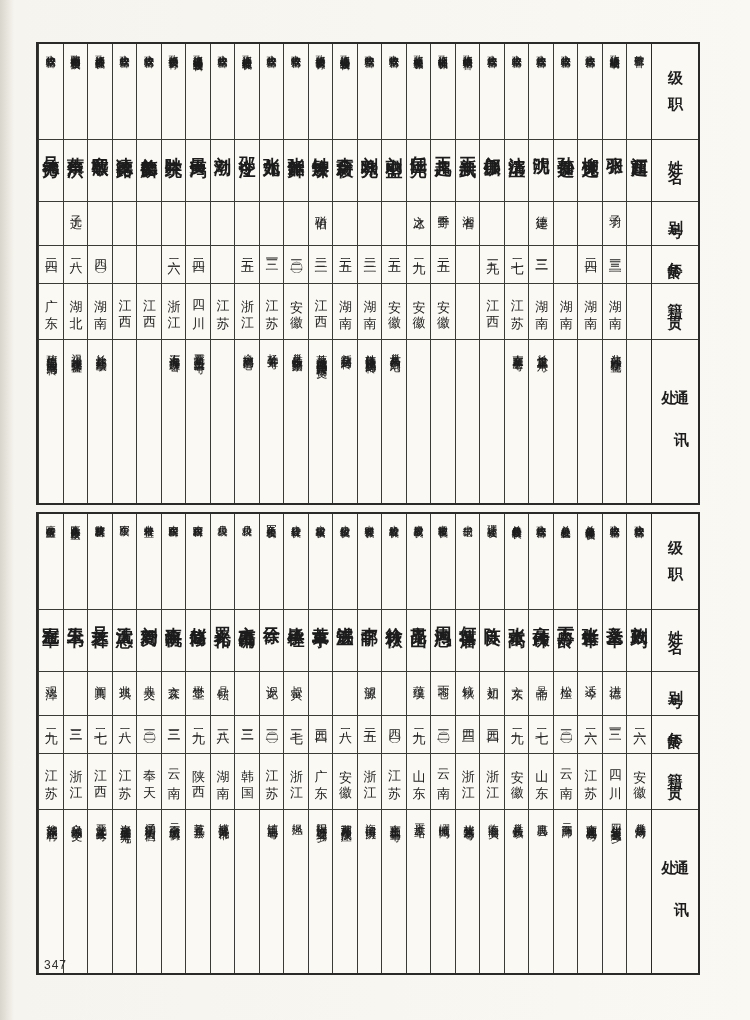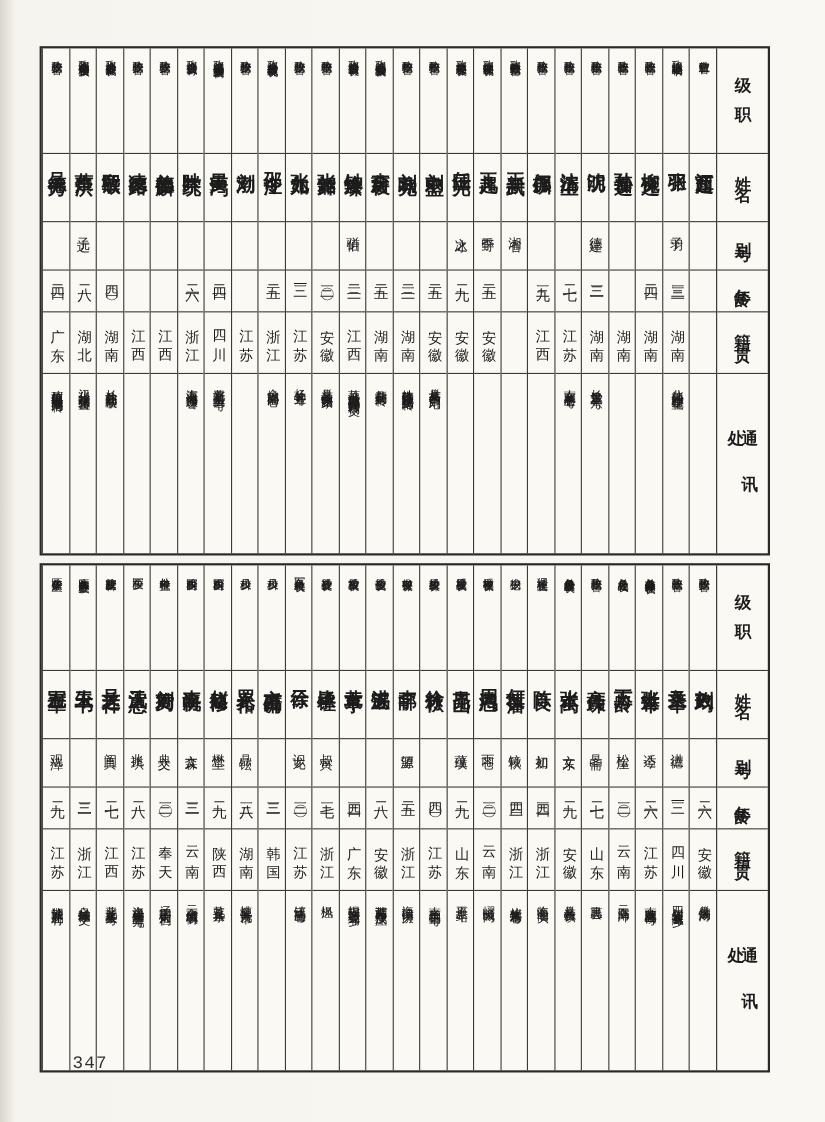--- a/index.html
+++ b/index.html
@@ -63,23 +63,23 @@
   
   .header-col .cell{align-items:flex-start;}
   .header-col .ci{font-size:15px;font-weight:700;}
   .hc-rank .ci  {letter-spacing:28px;padding-top:14px;}
   .hc-name .ci  {letter-spacing:10px;padding-top:8px;}
   .hc-alias .ci {letter-spacing:4px;padding-top:6px;}
   .hc-age .ci   {letter-spacing:2px;padding-top:4px;}
   .hc-origin .ci{letter-spacing:12px;padding-top:7px;}
   .hc-addr .ci  {letter-spacing:42px;padding-top:38px;}
   .page-number{
-    position:absolute;left:66px;top:958px;
-    font-size:16px;letter-spacing:1px;color:#2f2f2d;
-    font-family:Liberation Mono, monospace;
+    position:absolute;left:44px;top:958px;
+    font-size:12px;letter-spacing:1px;color:#2f2f2d;
+    font-family:Liberation Sans, sans-serif;
   }
 </style>
 </head>
 <body>
 
 <div class="page">
 
   <section class="roster" id="table-top">
     <div class="header-col">
       <div class="cell c-rank hc-rank">

